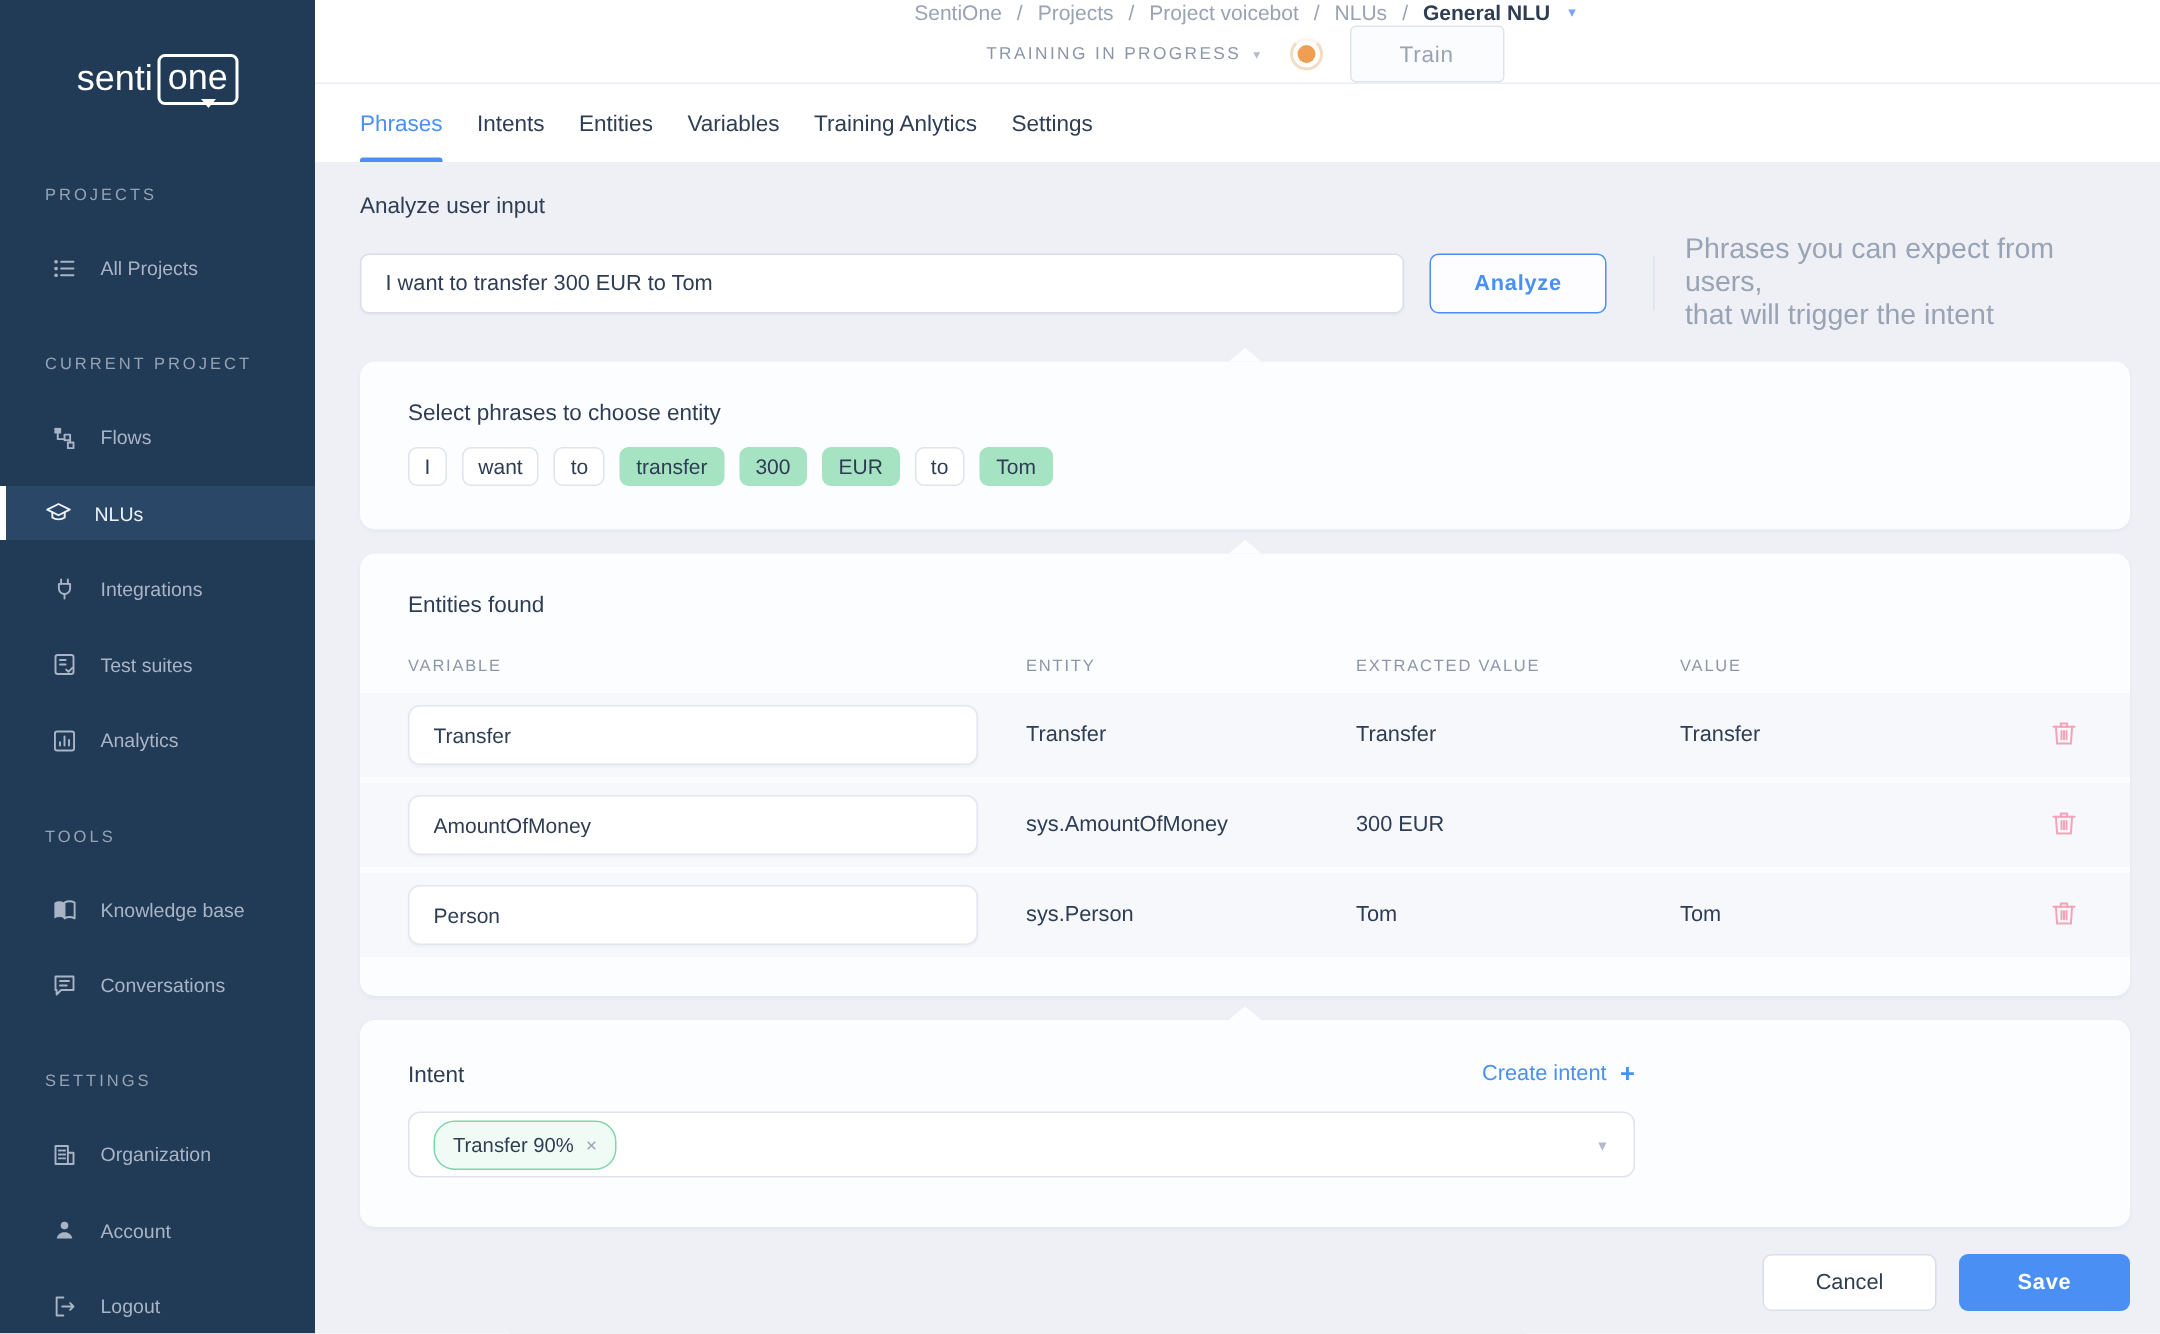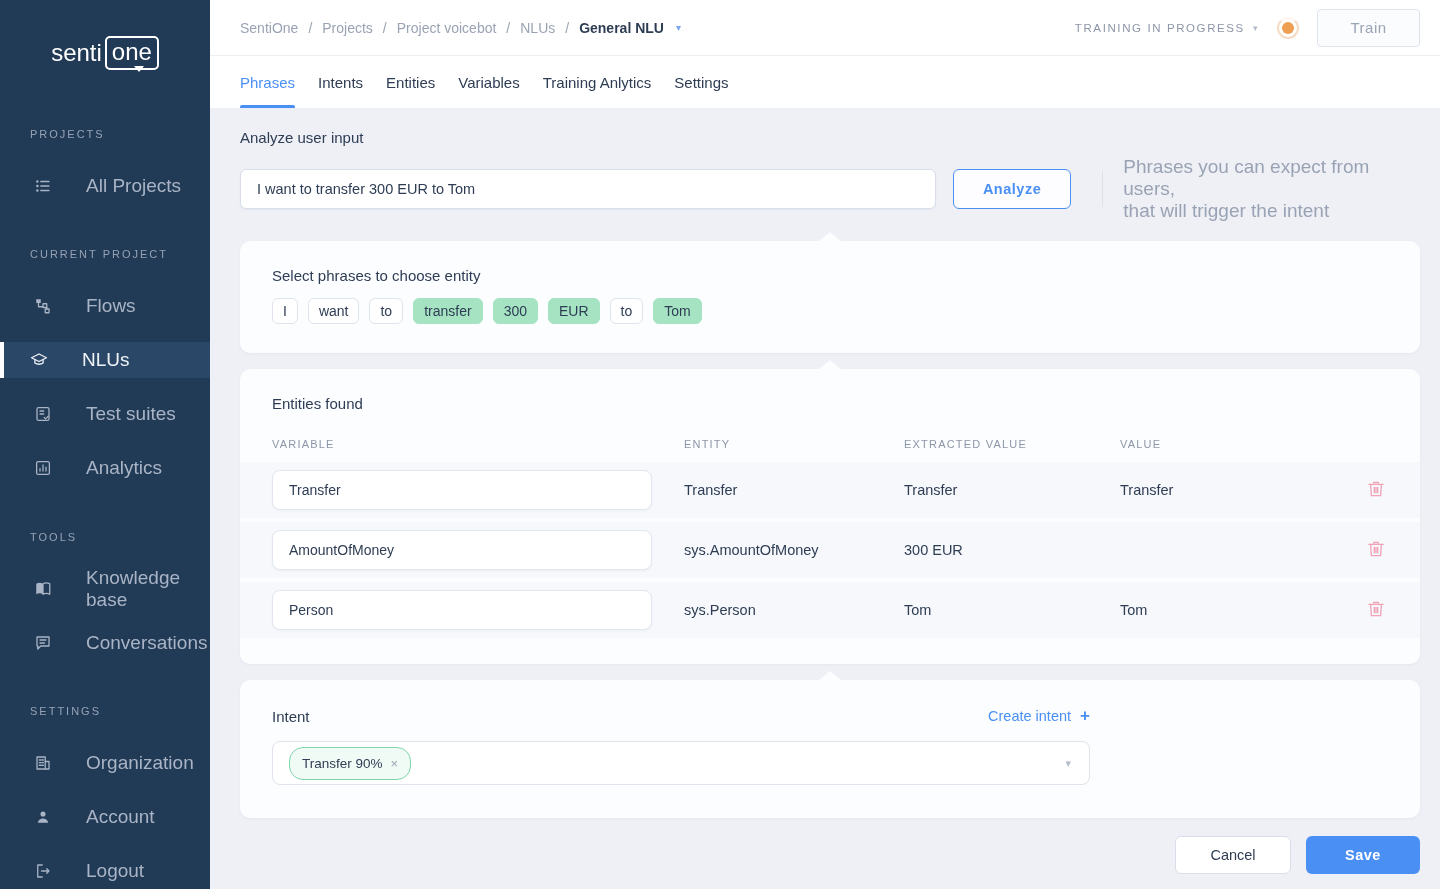--- a/index.html
+++ b/index.html
@@ -5,28 +5,28 @@
   * { margin:0; padding:0; box-sizing:border-box; }
   html,body { width:1440px; height:889px; font-family:"Liberation Sans","DejaVu Sans",sans-serif; }
   .app { display:flex; width:1440px; height:889px; overflow:hidden; background:#eef0f6; }
 
   
   .sidebar { width:210px; flex-shrink:0; background:#213a55; color:#a9b4c6; display:flex; flex-direction:column;justify-content:space-between; }
   .logo { margin:36px auto 14px; display:flex; align-items:center; color:#fff; font-size:24px; }
   .logo-one { border:2.5px solid #fff; border-radius:5px; padding:0 5px 2px 5px; margin-left:3px; position:relative; }
   .logo-one::after { content:""; position:absolute; bottom:-9px; left:55%; border:5px solid transparent; border-top:6px solid #fff; }
   .nav-header { font-size:11px; letter-spacing:2px; color:#96a3b6; padding:26px 0 10px 30px; text-transform:uppercase; }
-  .nav-item { display:flex; align-items:center; height:36px; padding-left:30px; font-size:19px; color:#a9b4c6; cursor:pointer; border-left:4px solid transparent;gap:19px; }
+  .nav-item { display:flex; align-items:center; height:36px; padding-left:30px; font-size:13px; color:#a9b4c6; cursor:pointer; border-left:4px solid transparent; }
   .nav-item .nicon { width:18px; height:18px; margin-right:15px; flex-shrink:0; display:flex; align-items:center; }
   .nav-item svg { width:18px; height:18px; stroke:currentColor; fill:none; stroke-width:1.7; stroke-linecap:round; stroke-linejoin:round; }
   .nav-item.active { background:#2b4767; color:#eef2f7; border-left:4px solid #fff; padding-left:26px; }
 
   
   .main { flex:1; display:flex; flex-direction:column; }
-  .topbar { height:56px; background:#fff; border-bottom:1px solid #eceef4; display:flex; align-items:center; justify-content:space-between; padding:0 20px 0 30px; flex-shrink:0; }
+  .topbar { height:56px; background:#fff; border-bottom:1px solid #eceef4; display:flex; align-items:center; justify-content:space-between; padding:0 20px 0 30px; flex-shrink:0;flex-direction:column; }
   .breadcrumb { display:flex; align-items:center; gap:10px; font-size:14px; color:#9aa3b4; }
   .crumb { cursor:pointer; }
   .crumb-current { color:#2e3d54; font-weight:700; }
   .crumb-caret { color:#7aa4f0; font-size:10px; margin-left:2px; }
   .topbar-right { display:flex; align-items:center; gap:18px; }
   .training-status { font-size:11.5px; letter-spacing:1.6px; color:#8d96a8; display:flex; align-items:center; gap:8px; cursor:pointer; }
   .status-caret { font-size:9px; color:#b4bccb; }
   .spinner { width:22px; height:22px; border-radius:50%; border:2px solid #f4dcc2; border-top-color:#fdf6ee; position:relative; }
   .spinner::after { content:""; position:absolute; top:3px; left:3px; width:12px; height:12px; border-radius:50%; background:#ef9f53; }
   .train-btn { width:103px; height:38px; border:1px solid #dfe3ec; border-radius:4px; background:#fbfcfe; color:#9aa3b4; font-size:15px; letter-spacing:0.5px; cursor:pointer; font-family:inherit; }
@@ -118,20 +118,30 @@
       <span>Flows</span>
     </div>
     <div class="nav-item active">
       <span class="nicon">
           <svg viewBox="0 0 24 24">
             <path d="M12 4l10 5-10 5L2 9z"></path>
             <path d="M6.5 11.5v4.5c3 2.2 8 2.2 11 0v-4.5"></path>
           </svg>
         </span>
       <span>NLUs</span>
+    </div>
+    <div class="nav-item">
+      <span class="nicon">
+          <svg viewBox="0 0 24 24">
+            <path d="M9 3v4M15 3v4"></path>
+            <path d="M7 7h10v4a5 5 0 01-10 0z"></path>
+            <path d="M12 16v4"></path>
+          </svg>
+        </span>
+      <span>Integrations</span>
     </div>
     <div class="nav-item">
       <span class="nicon">
           <svg viewBox="0 0 24 24">
             <rect x="4" y="3.5" width="16" height="17" rx="2"></rect>
             <path d="M8 8h5M8 12h5"></path>
             <path d="M13.5 16.5l2 2 3.5-3.5"></path>
           </svg>
         </span>
       <span>Test suites</span>

